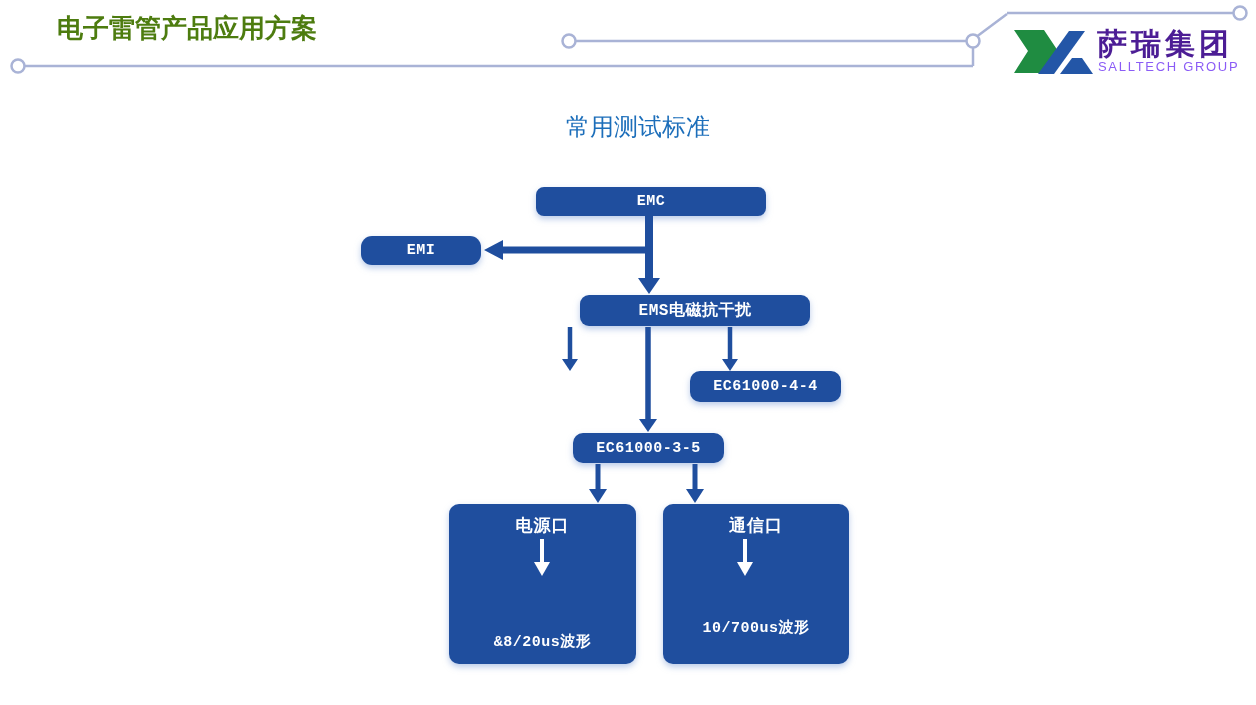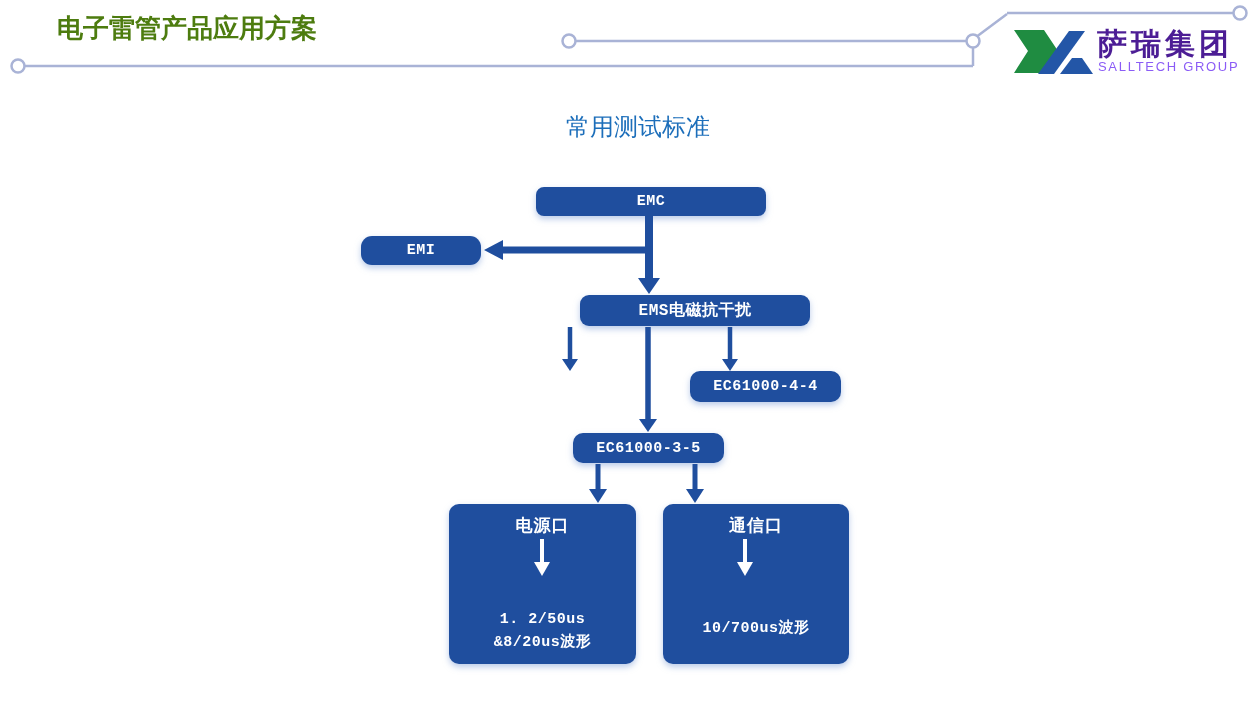--- a/index.html
+++ b/index.html
@@ -112,21 +112,20 @@
     <span>EC61000-4-4</span>
   </div>
 
   <div class="node node-ec5">
     <span>EC61000-3-5</span>
   </div>
 
   <div class="node node-big node-power">
     <div class="big-label">电源口</div>
     <div class="big-detail">
-      <div>1. 2/50us</div>
       <div>&amp;8/20us波形</div>
     </div>
   </div>
 
   <div class="node node-big node-comm">
     <div class="big-label">通信口</div>
     <div class="big-detail">
       <div>10/700us波形</div>
     </div>
   </div>

